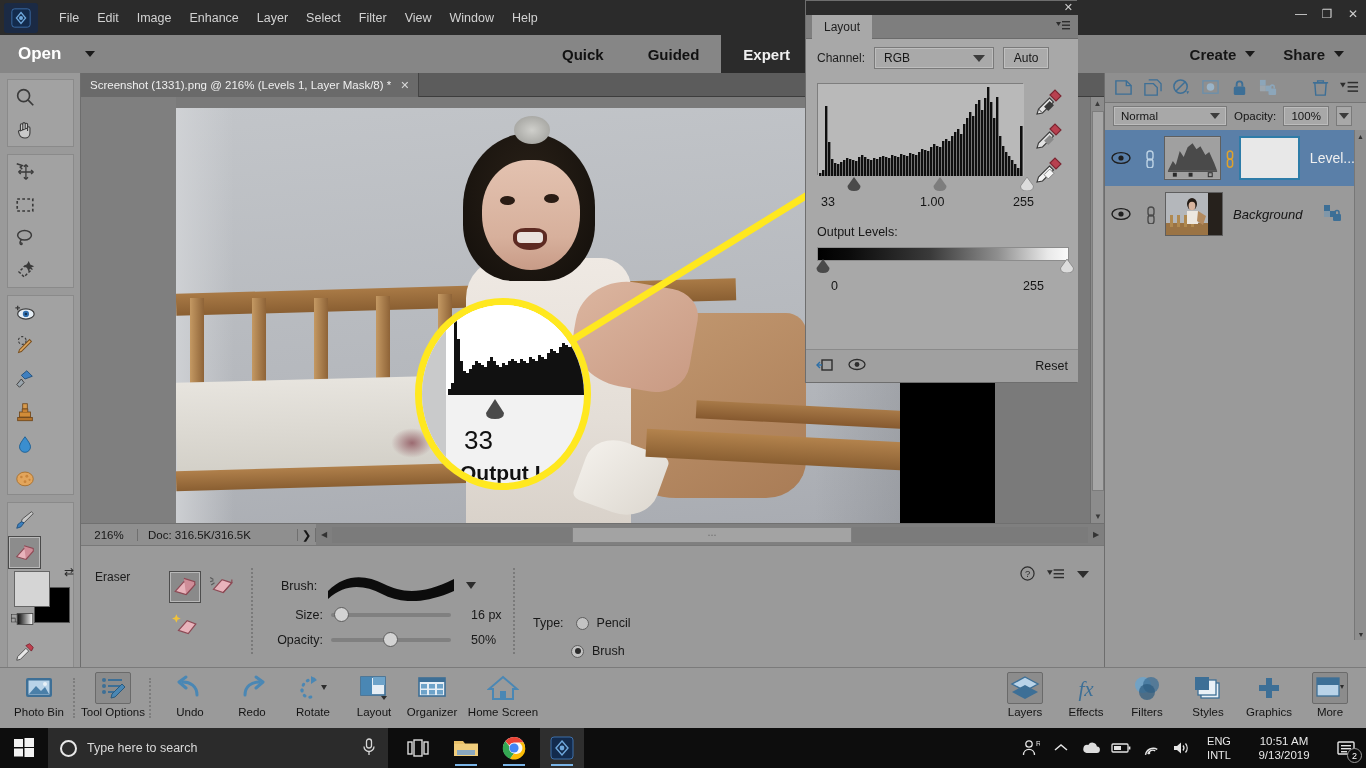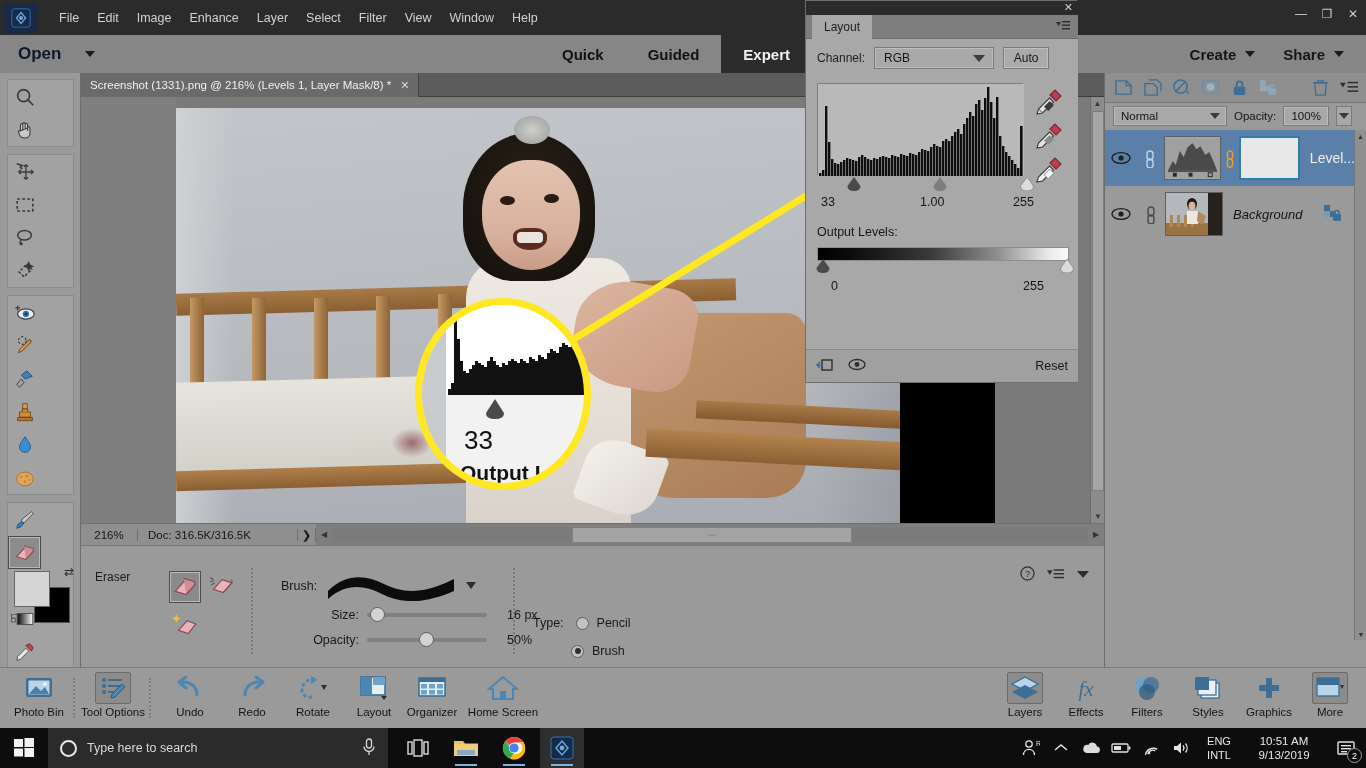--- a/index.html
+++ b/index.html
@@ -39,21 +39,21 @@
     color:#cfcfcf; font-size:12px; line-height:1;
   }
 
   
   .topbar2 {
     position: absolute; left:0; top:35px; width:1366px; height:38px;
     background: #868686;
     display:flex; align-items:center;
   }
   .open-btn {
-    margin-left:18px; font-size:17px; font-weight:bold; color:#0f172a;
+    margin-left:18px; font-size:17px; font-weight:bold; color:#ffffff;
     display:flex; align-items:center; gap:24px; cursor:default;
   }
   .caret-d {
     width:0;height:0;border-left:5px solid transparent;border-right:5px solid transparent;
     border-top:6px solid #1a1a1a;
   }
   .modes { position:absolute; left:540px; top:0; height:38px; display:flex; align-items:stretch; }
   .mode {
     display:flex; align-items:center; padding: 0 22px;
     font-size:15px; font-weight:bold; color:#111; cursor:default;
@@ -287,21 +287,21 @@
     background:#9a9a9a; border-top:1px solid #787878;
   }
   .to-title { position:absolute; left:14px; top:24px; font-size:12px; color:#1c1c1c; }
   .to-icons { position:absolute; left:88px; top:25px; width:72px; height:78px; }
   .to-ibtn { position:absolute; width:32px; height:32px; display:flex; align-items:center; justify-content:center; }
   .to-ibtn.sel { background:#8a8a8a; border:1px solid #4d4d4d; box-shadow: inset 0 0 0 1px #b8b8b8; }
   .dotline { position:absolute; width:1px; border-left:2px dotted #7a7a7a; }
   .to-brushrow { position:absolute; left:200px; top:68px; display:flex; align-items:center; gap:9px; }
   .to-lab { font-size:12.5px; color:#181818; }
   .brush-preview { width:130px; height:32px; display:flex; align-items:center; }
-  .slider-row { position:absolute; display:flex; align-items:center; gap:8px;margin-left:36px; }
+  .slider-row { position:absolute; display:flex; align-items:center; gap:8px; }
   .track2 { position:relative; width:120px; height:4px; background:#808080; border-radius:2px; }
   .track2 .knob { position:absolute; top:-6px; width:15px; height:15px; border-radius:50%;
      background:#d3d3d3; border:1px solid #5d5d5d; }
   .type-col { position:absolute; left:452px; top:70px; }
   .radio-row { display:flex; align-items:center; gap:8px; margin-bottom:14px; }
   .radio { width:13px; height:13px; border-radius:50%; background:#c3c3c3; border:1px solid #5e5e5e;
      display:flex; align-items:center; justify-content:center;}
   .radio.on::after { content:""; width:6px; height:6px; border-radius:50%; background:#2c2c2c; }
   .to-right-icons { position:absolute; right:14px; top:20px; display:flex; align-items:center; gap:12px; color:#2d2d2d; }
 

